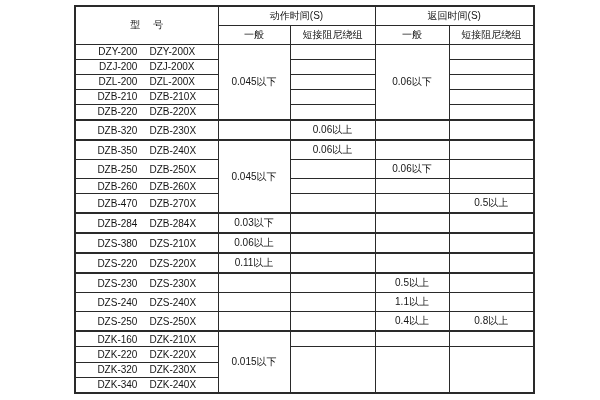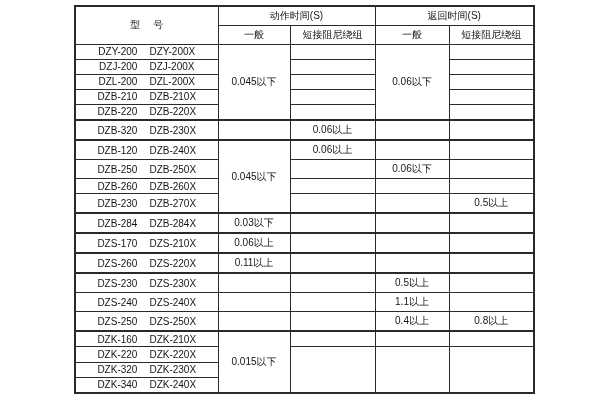--- a/index.html
+++ b/index.html
@@ -84,60 +84,60 @@
       <td></td>
     </tr>
     <tr class="thick">
       <td class="model"><span>DZB-320</span><span>DZB-230X</span></td>
       <td></td>
       <td>0.06以上</td>
       <td></td>
       <td></td>
     </tr>
     <tr class="thick">
-      <td class="model"><span>DZB-120</span><span>DZB-240X</span></td>
+      <td class="model"><span>DZB-350</span><span>DZB-240X</span></td>
       <td rowspan="4">0.045以下</td>
       <td>0.06以上</td>
       <td></td>
       <td></td>
     </tr>
     <tr>
       <td class="model"><span>DZB-250</span><span>DZB-250X</span></td>
       <td></td>
       <td>0.06以下</td>
       <td></td>
     </tr>
     <tr>
       <td class="model"><span>DZB-260</span><span>DZB-260X</span></td>
       <td></td>
       <td></td>
       <td></td>
     </tr>
     <tr>
-      <td class="model"><span>DZB-230</span><span>DZB-270X</span></td>
+      <td class="model"><span>DZB-470</span><span>DZB-270X</span></td>
       <td></td>
       <td></td>
       <td>0.5以上</td>
     </tr>
     <tr class="thick">
       <td class="model"><span>DZB-284</span><span>DZB-284X</span></td>
       <td>0.03以下</td>
       <td></td>
       <td></td>
       <td></td>
     </tr>
     <tr class="thick">
-      <td class="model"><span>DZS-170</span><span>DZS-210X</span></td>
+      <td class="model"><span>DZS-380</span><span>DZS-210X</span></td>
       <td>0.06以上</td>
       <td></td>
       <td></td>
       <td></td>
     </tr>
     <tr class="thick">
-      <td class="model"><span>DZS-260</span><span>DZS-220X</span></td>
+      <td class="model"><span>DZS-220</span><span>DZS-220X</span></td>
       <td>0.11以上</td>
       <td></td>
       <td></td>
       <td></td>
     </tr>
     <tr class="thick">
       <td class="model"><span>DZS-230</span><span>DZS-230X</span></td>
       <td></td>
       <td></td>
       <td>0.5以上</td>

